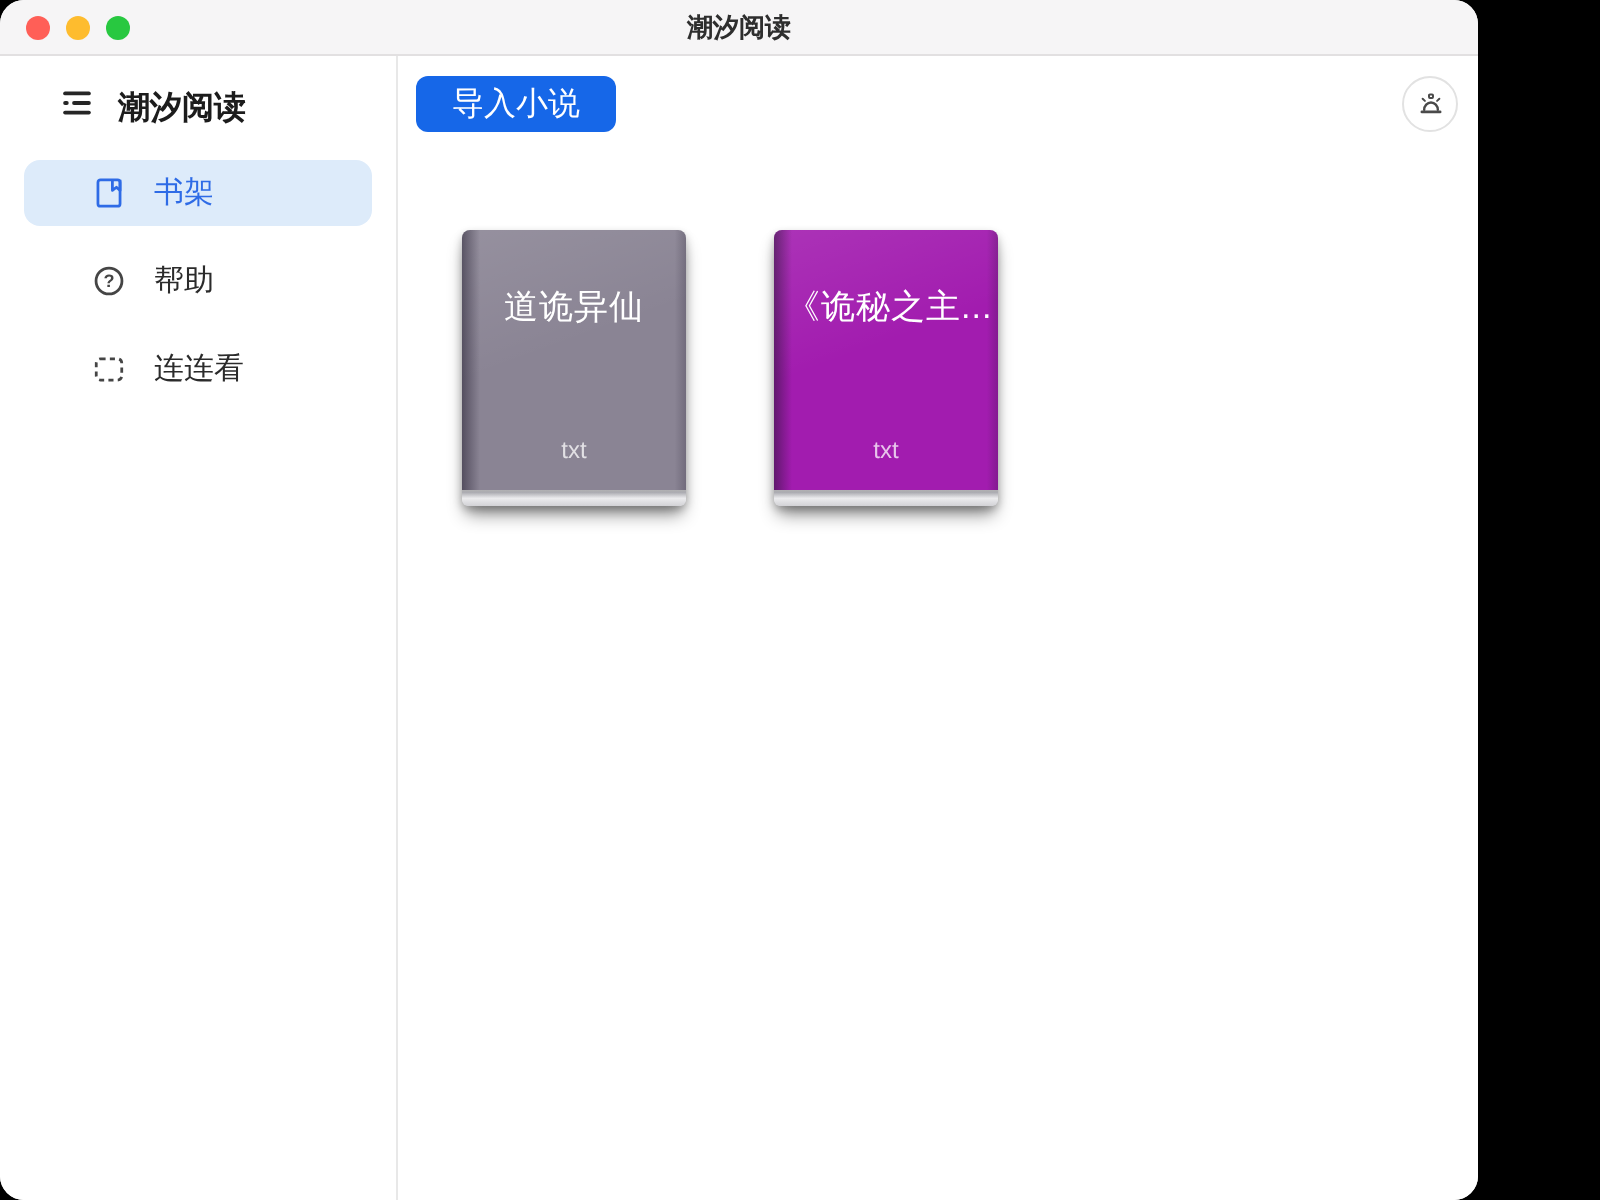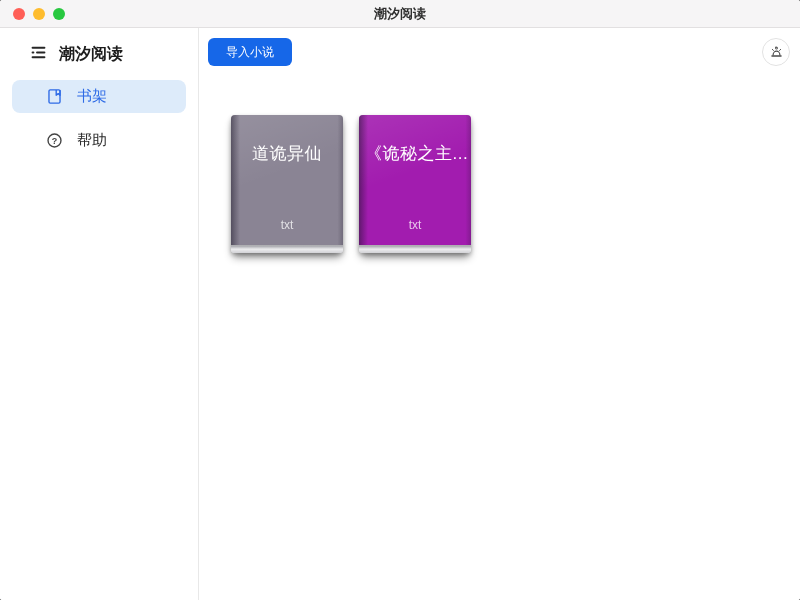--- a/index.html
+++ b/index.html
@@ -3,23 +3,23 @@
 <meta charset="utf-8">
 <style>
   * { box-sizing: border-box; margin: 0; padding: 0; }
   html,body { width:800px; height:600px; }
   body {
     background:#000;
     font-family:"Liberation Sans", sans-serif;
     overflow:hidden;
   }
   .window {
-    width:800px; height:600px;
+    width:739px; height:600px;
     background:#fff;
-    border-radius:2px;
+    border-radius:12px;
     overflow:hidden;
     position:relative;
     display:flex; flex-direction:column;
   }
   
   .titlebar {
     height:28px; flex:0 0 28px;
     background:#f6f5f6;
     border-bottom:1px solid #e2e0e1;
     display:flex; align-items:center; justify-content:center;
@@ -51,34 +51,34 @@
   }
   .nav-item.active { background:#ddebfa; color:#2e6be6; }
   .nav-item .ico { display:flex; align-items:center; }
   
   .main { flex:1; position:relative; background:#fff; }
   .import-btn {
     position:absolute; left:9px; top:10px;
     height:28px; padding:0 18px;
     background:#1667e8; color:#fff;
     border:none; border-radius:6px;
-    font-size:12px; font-family:inherit;
+    font-size:16px; font-family:inherit;
     cursor:pointer;
   }
   .alert-btn {
     position:absolute; right:10px; top:10px;
     width:28px; height:28px; border-radius:50%;
     background:#fff; border:1px solid #e2e2e2;
     display:flex; align-items:center; justify-content:center;
     cursor:pointer; padding:0;
   }
   
   .shelf {
     position:absolute; left:32px; top:87px;
-    display:flex; gap:16px;
+    display:flex; gap:44px;
   }
   .book {
     width:112px; height:138px;
     position:relative;
     border-radius:4px;
     box-shadow:0 6px 9px -2px rgba(0,0,0,.45), 0 2px 4px rgba(0,0,0,.25);
     cursor:pointer;
   }
   .book-cover {
     height:130px; border-radius:4px 4px 0 0;
@@ -154,20 +154,28 @@
         <div class="nav-item">
           <span class="ico">
             <svg width="17" height="17" viewBox="0 0 16 16" fill="none">
               <circle cx="8" cy="8" r="6.1" stroke="#454545" stroke-width="1.3"></circle>
               <text x="8" y="11" text-anchor="middle" font-size="8.5" font-weight="700" fill="#454545" stroke="none" font-family="Liberation Sans, sans-serif">?</text>
             </svg>
           </span>
           <span>帮助</span>
         </div>
 
+        <div class="nav-item">
+          <span class="ico">
+            <svg width="17" height="17" viewBox="0 0 16 16" fill="none">
+              <rect x="2" y="3.2" width="12" height="10" rx="2" stroke="#454545" stroke-width="1.3" stroke-dasharray="2.4 2"></rect>
+            </svg>
+          </span>
+          <span>连连看</span>
+        </div>
       </div>
     </div>
 
     <div class="main">
 
       <button class="import-btn" style="background-color: rgb(22, 103, 232);">导入小说</button>
 
       <button class="alert-btn">
         <span style="display:flex;">
           <svg width="17" height="17" viewBox="0 0 24 24" fill="none" stroke="#4a4a4a" stroke-width="1.7" stroke-linecap="round">

